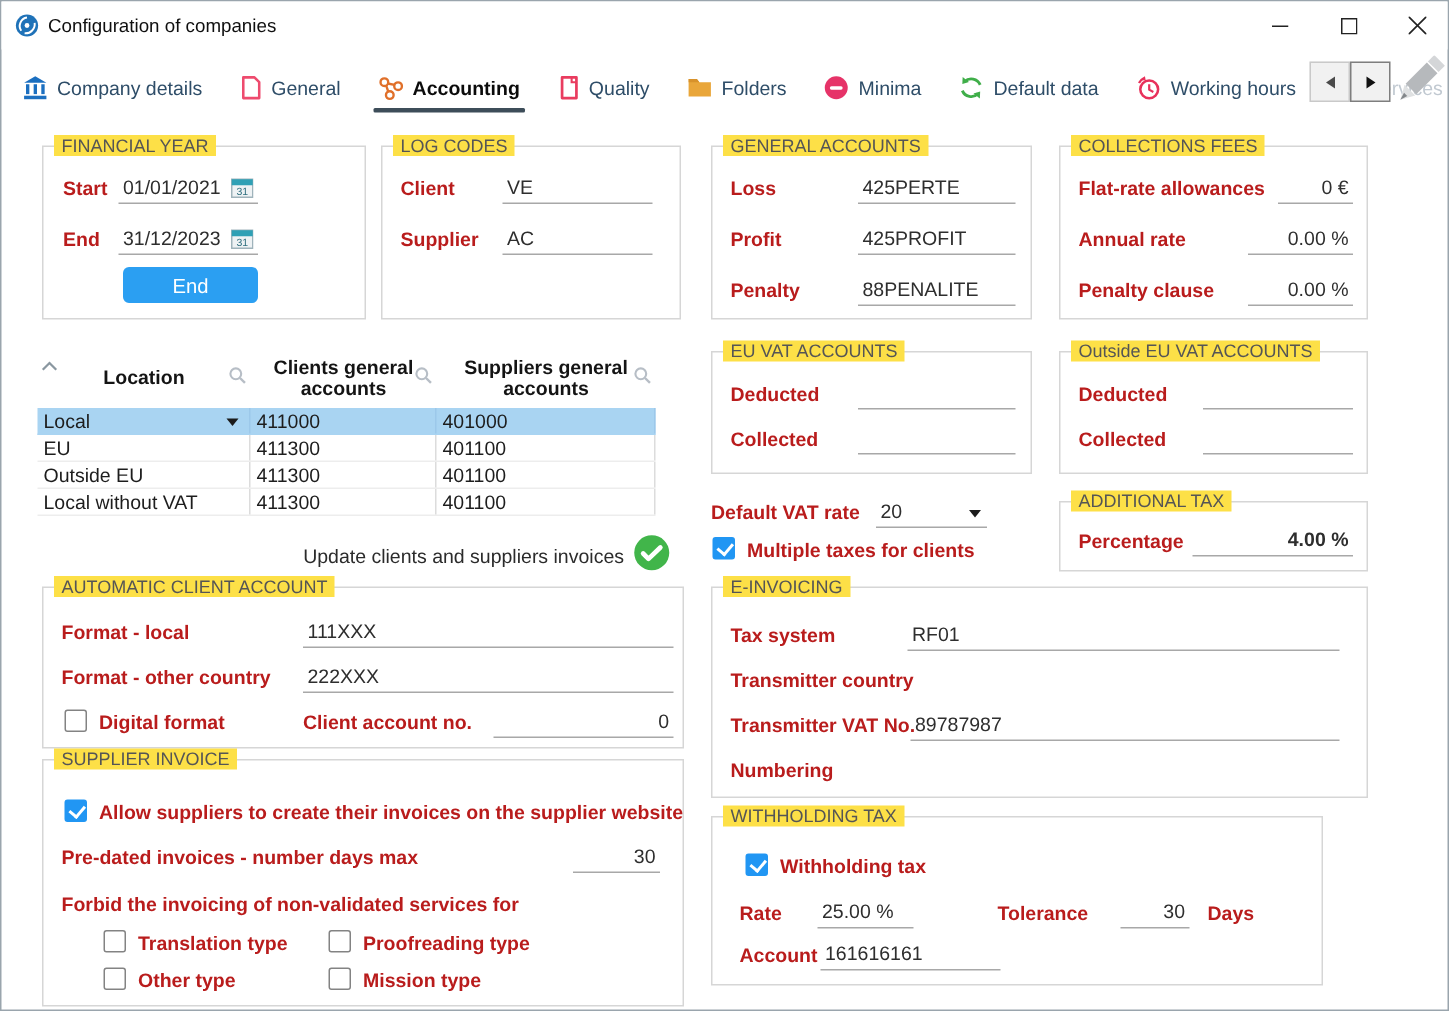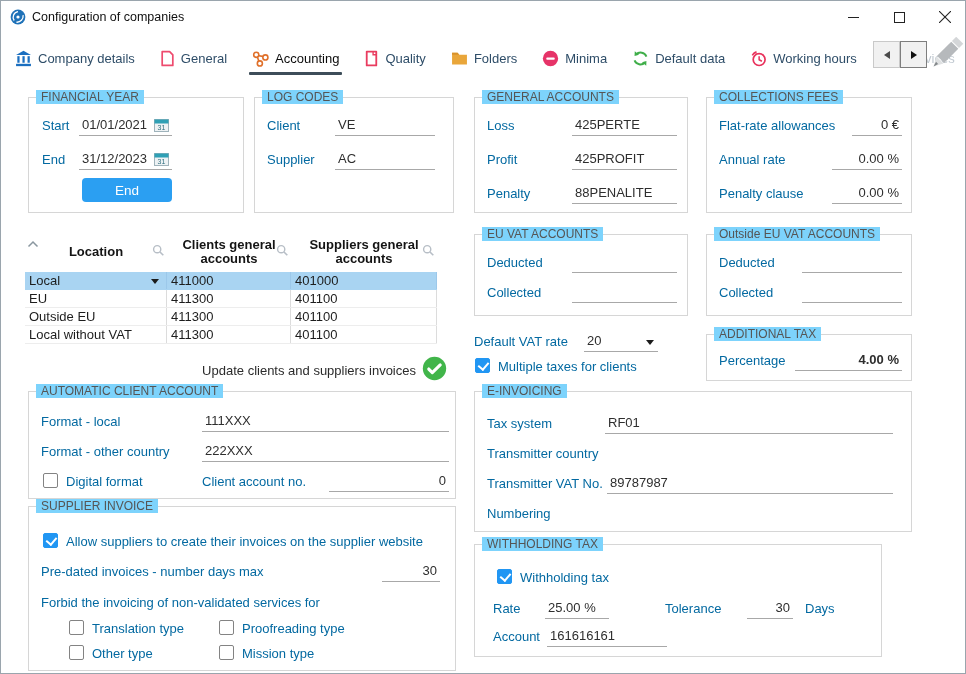--- a/index.html
+++ b/index.html
@@ -12,33 +12,33 @@
   
   .titlebar { position:absolute; left:0; top:0; width:100%; height:32px; background:#fff; }
   .app-icon { position:absolute; left:9px; top:8px; width:16px; height:16px; }
   .win-title { position:absolute; left:31px; top:9px; font-size:12.5px; color:#0f0f0f; }
   .winbtn { position:absolute; top:5px; width:32px; height:22px; display:flex; align-items:center; justify-content:center; }
   .btn-min { left:836px; } .btn-max { left:882px; } .btn-close { left:928px; }
   
   .tabs { position:absolute; left:14px; top:44px; height:26px; display:flex; gap:25px; align-items:center; }
   .tab { display:flex; align-items:center; gap:6px; font-size:13px; color:#2e4d68; position:relative; white-space:nowrap; }
   .tab .ticon { display:flex; align-items:center; }
-  .tab.active { font-weight:normal; color:#0b0b0b; }
+  .tab.active { font-weight:bold; color:#0b0b0b; }
   .tab.active::after { content:""; position:absolute; left:-3px; right:-3px; bottom:-8px; height:3px; background:#3d4d59; border-radius:1px; }
   .tab.disabled .tlabel { color:#c1c9d1; }
   .navbtn { position:absolute; top:40px; width:27px; height:27px; background:#f1f1f1; display:flex; align-items:center; justify-content:center; }
   .nav-left  { left:872px; border:1px solid #c9c9c9; }
   .nav-right { left:899px; border:1px solid #7e7e7e; }
   .tri-l { width:0; height:0; border-top:4px solid transparent; border-bottom:4px solid transparent; border-right:6px solid #4a4a4a; }
   .tri-r { width:0; height:0; border-top:4px solid transparent; border-bottom:4px solid transparent; border-left:6px solid #111; }
   .pencil { position:absolute; left:928px; top:36px; }
   
   .gbox { position:absolute; border:1px solid #d6d6d6; background:#fff; }
-  .gtitle { position:absolute; top:-8px; left:7px; background:#7dd3fc; padding:0 5px; font-size:12px; color:#555; white-space:nowrap; }
-  .albl { position:absolute; font-size:13px; color:#0369a1; white-space:nowrap; }
+  .gtitle { position:absolute; top:-8px; left:7px; background:#fde047; padding:0 5px; font-size:12px; color:#555; white-space:nowrap; }
+  .albl { position:absolute; font-size:13px; color:#b91c1c; white-space:nowrap;font-weight:bold; }
   .inp { position:absolute; border-bottom:1px solid #a8a8a8; font-size:13px; color:#2e2e2e; height:20px; line-height:18px; padding:0 3px 1px 3px; white-space:nowrap; }
   .inp.r { text-align:right; }
   .inp .caltxt { display:flex; justify-content:space-between; align-items:center; }
   
   .cb { position:absolute; width:15px; height:15px; border:1px solid #838383; border-radius:2px; background:#fff; }
   .cb.checked { background:#2196f3; border-color:#2196f3; }
   .cb.checked::after { content:""; position:absolute; left:4px; top:1px; width:5px; height:8px; border:solid #fff; border-width:0 2px 2px 0; transform:rotate(40deg); }
   
   .dd { position:absolute; width:0; height:0; border-left:4px solid transparent; border-right:4px solid transparent; border-top:5px solid #1b1b1b; }
   

